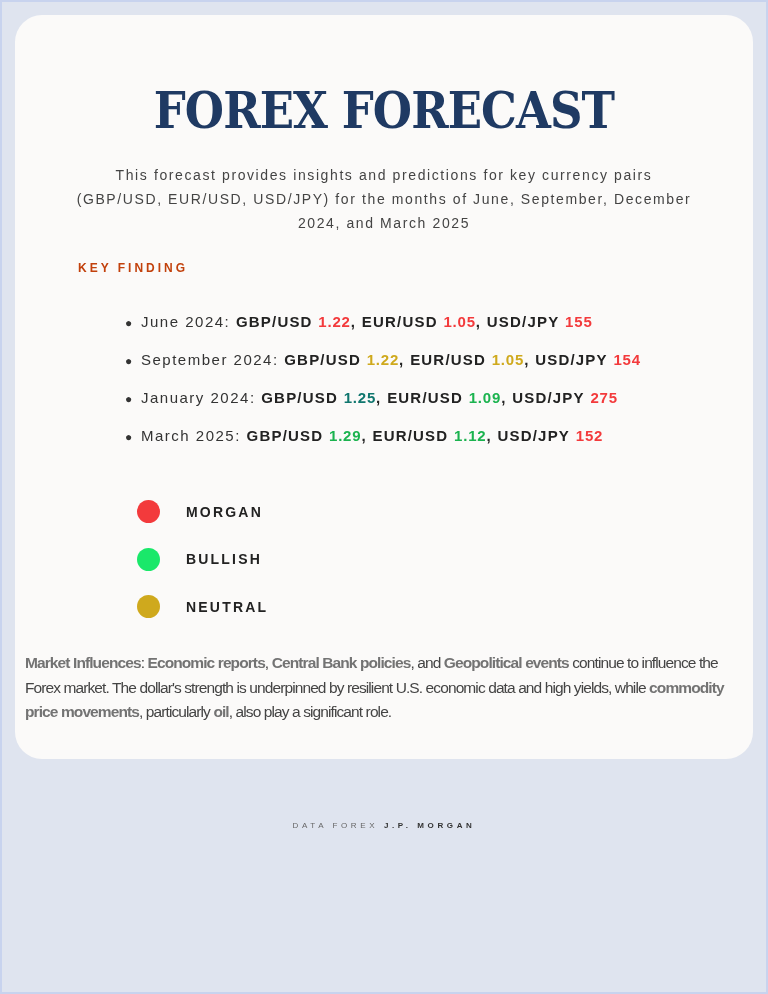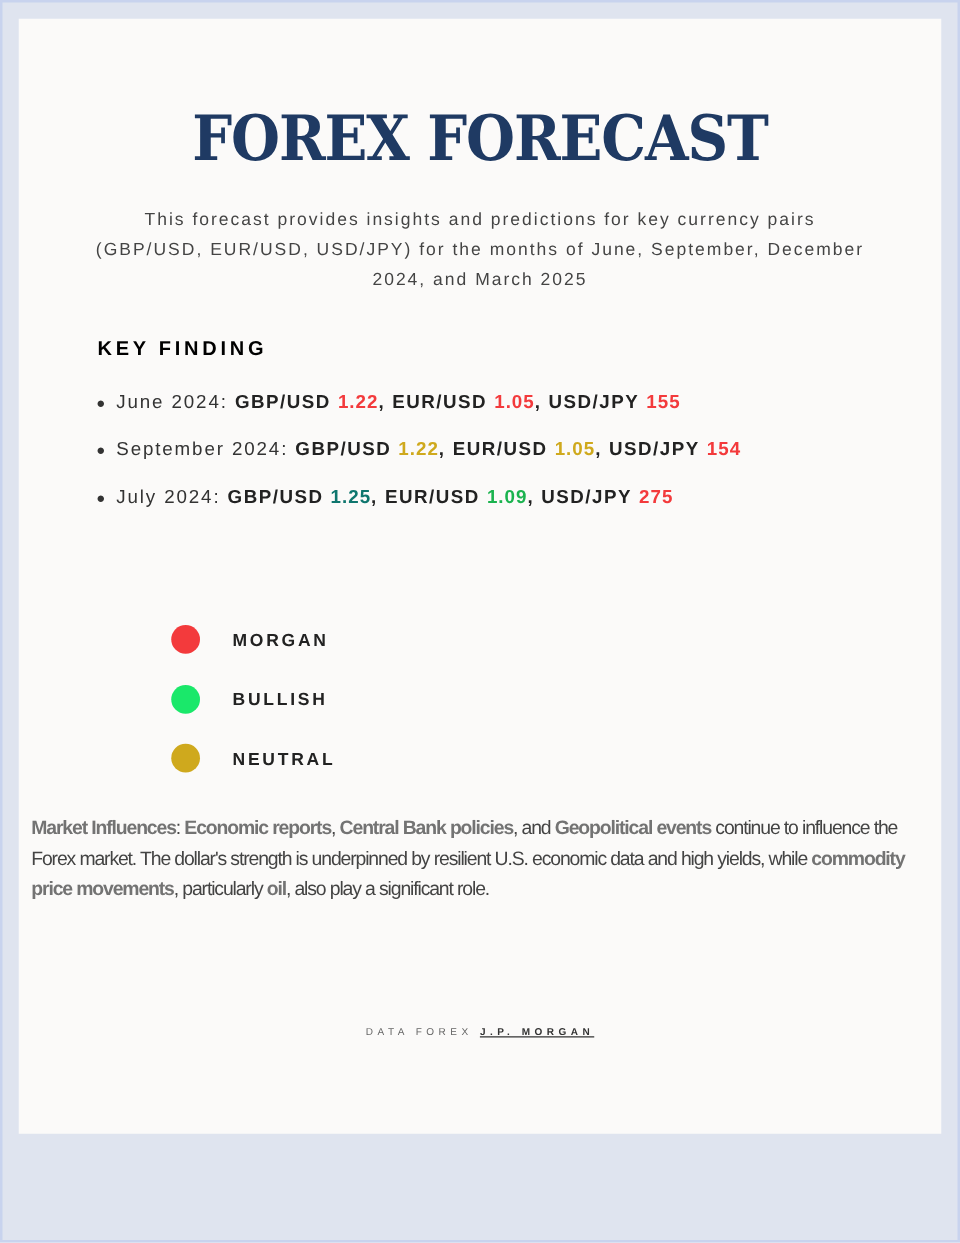--- a/index.html
+++ b/index.html
@@ -6,22 +6,23 @@
   body {
     width:768px; height:994px; overflow:hidden;
     background:#dfe4ef;
     box-sizing:border-box;
     border:2px solid #c8d3ee;
     position:relative;
     font-family:"DejaVu Sans", sans-serif;
   }
   .card {
     position:absolute; left:13px; top:13px;
-    width:738px; height:892px;
+    width:738px; height:744px;
     background:#fbfaf9;
+    border-radius:27px;
   }
   .title {
     position:absolute; left:0; right:0; top:66px;
     text-align:center;
     font-family:"DejaVu Serif", serif;
     font-weight:bold;
     font-size:50px;
     letter-spacing:-1px;
     color:#1f3a63;
     transform:scaleX(0.9);
@@ -29,34 +30,34 @@
   }
   .intro {
     position:absolute; left:60px; right:60px; top:148px;
     text-align:center;
     font-family:"Liberation Sans", sans-serif;
     font-size:14px; line-height:24px;
     letter-spacing:1.6px;
     color:#444;
   }
   .key-heading {
-    position:absolute; left:63px; top:256px;
+    position:absolute; left:63px; top:246px;
     font-family:"Liberation Sans", sans-serif;
-    font-weight:bold; font-size:16px;
-    letter-spacing:3px; color:#000000;
+    font-weight:bold; font-size:12px;
+    letter-spacing:3px; color:#c2410c;
   }
   .findings {
     position:absolute; left:62px; top:293px;
     margin:0; padding:0; list-style:none;
     font-family:"Liberation Sans", sans-serif;
     font-size:15px;
   }
   .findings li {
     height:38px; line-height:27px;
-    color:#333; letter-spacing:1.5px; white-space:nowrap;
+    color:#333; letter-spacing:1.5px; white-space:nowrap;margin-left:48px;
   }
   .findings .bullet { display:inline-block; width:16px; font-size:12px; }
   .findings .pair { font-weight:bold; color:#222; letter-spacing:1.2px; }
   .findings .val { font-weight:bold; letter-spacing:0.8px; }
   .legend {
     position:absolute; left:122px; top:473px;
   }
   .legend-item { height:47.5px; display:flex; align-items:center; }
   .legend-dot { width:23px; height:23px; border-radius:50%; }
   .legend-label {
@@ -70,21 +71,21 @@
     font-size:15.5px; line-height:24.5px;
     letter-spacing:-0.9px; color:#444;
   }
   .influences b { color:#737373; }
   .source {
     position:absolute; left:0; right:0; top:806px;
     text-align:center;
     font-family:"Liberation Sans", sans-serif;
     font-size:8px; letter-spacing:3.6px; color:#666;
   }
-  .source b { color:#333;text-decoration:underline; }
+  .source b { color:#333; }
 </style>
 </head>
 <body>
 
 <div class="card">
   <div class="title">FOREX FORECAST</div>
   <div class="intro">This forecast provides insights and predictions for key currency pairs (GBP/USD, EUR/USD, USD/JPY) for the months of June, September, December 2024, and March 2025</div>
 
   <div class="key-heading">KEY FINDING</div>
 
@@ -101,27 +102,36 @@
     <li>
       <span class="bullet">●</span><span>September 2024:</span>
       <span class="pair">GBP/USD</span>
       <span class="val" style="color: rgb(207, 169, 29);">1.22</span><span class="pair">,</span>
       <span class="pair">EUR/USD</span>
       <span class="val" style="color: rgb(207, 169, 29);">1.05</span><span class="pair">,</span>
       <span class="pair">USD/JPY</span>
       <span class="val" style="color: rgb(243, 58, 60);">154</span>
     </li>
     <li>
-      <span class="bullet">●</span><span>July 2024:</span>
+      <span class="bullet">●</span><span>January 2024:</span>
       <span class="pair">GBP/USD</span>
       <span class="val" style="color: #0f766e;">1.25</span><span class="pair">,</span>
       <span class="pair">EUR/USD</span>
       <span class="val" style="color: rgb(27, 179, 79);">1.09</span><span class="pair">,</span>
       <span class="pair">USD/JPY</span>
       <span class="val" style="color: rgb(243, 58, 60);">275</span>
+    </li>
+    <li>
+      <span class="bullet">●</span><span>March 2025:</span>
+      <span class="pair">GBP/USD</span>
+      <span class="val" style="color: rgb(27, 179, 79);">1.29</span><span class="pair">,</span>
+      <span class="pair">EUR/USD</span>
+      <span class="val" style="color: rgb(27, 179, 79);">1.12</span><span class="pair">,</span>
+      <span class="pair">USD/JPY</span>
+      <span class="val" style="color: rgb(243, 58, 60);">152</span>
     </li>
   </ul>
 
   <div class="legend">
     <div class="legend-item">
       <span class="legend-dot" style="background: rgb(243, 58, 60);"></span>
       <span class="legend-label">MORGAN</span>
     </div>
     <div class="legend-item">
       <span class="legend-dot" style="background: rgb(26, 232, 106);"></span>

